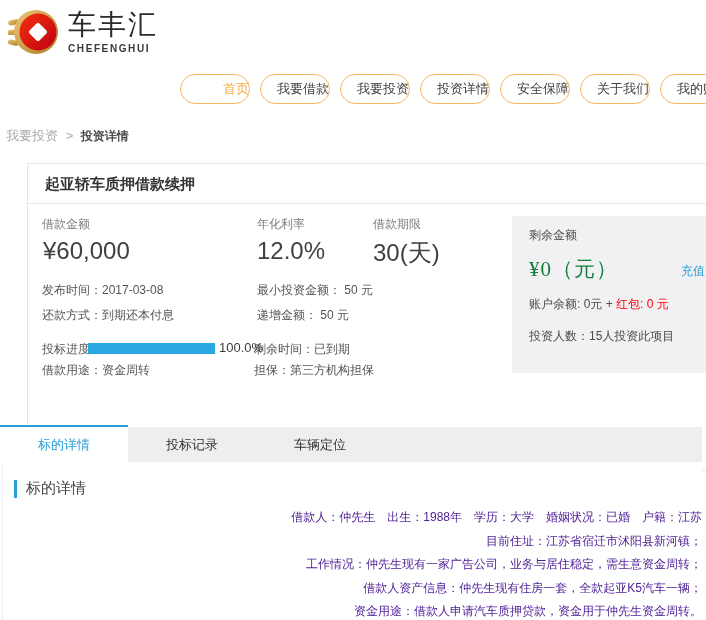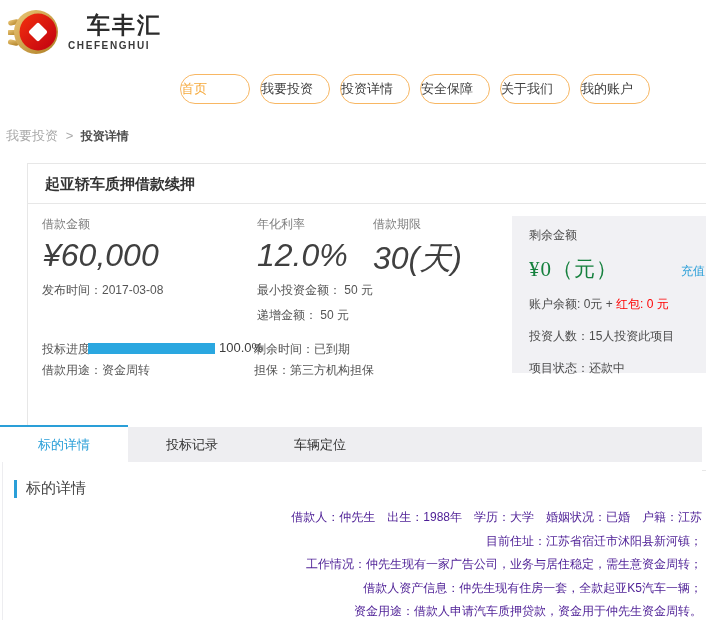--- a/index.html
+++ b/index.html
@@ -2,42 +2,42 @@
 <html><head>
 <meta charset="utf-8">
 <style>
   * { margin:0; padding:0; box-sizing:content-box; }
   html,body { width:706px; height:620px; overflow:hidden; background:#fff;
     font-family:"Liberation Sans","DejaVu Sans",sans-serif; position:relative; }
 
   
   .logo { position:absolute; left:8px; top:6px; display:flex; align-items:center; gap:8px; cursor:pointer; }
   .logo-text { display:flex; flex-direction:column; line-height:1.1; }
-  .logo-name { font-size:23px; color:#2b2b2b; font-weight:700; letter-spacing:2px;margin-left:19px; }
+  .logo-name { font-size:28px; color:#2b2b2b; font-weight:400; letter-spacing:2px; }
   .logo-sub  { font-size:10px; color:#3a3a3a; letter-spacing:1.6px; font-weight:bold; margin-top:2px; }
 
   .main-nav { position:absolute; left:180px; top:74px; display:flex; gap:10px; white-space:nowrap; }
-  .pill { width:68px; height:28px; line-height:28px; text-align:left; font-size:13px; color:#404040;
+  .pill { width:68px; height:28px; line-height:28px; text-align:right; font-size:13px; color:#404040;
           border:1px solid #f8b763; border-radius:15px; background:#fff; cursor:pointer; flex:0 0 auto; }
   .pill.active { color:#f5a93c; }
 
   
   .breadcrumb { position:absolute; left:6px; top:127px; font-size:13px; color:#a9a9a9; }
   .breadcrumb .sep { margin:0 4px; color:#a9a9a9; }
   .breadcrumb .current { font-size:12px; color:#4d4d4d; font-weight:bold; }
 
   
   .loan-card { position:absolute; left:19px; top:163px; width:700px; height:308px;
                border:1px solid #e7e7e7; box-sizing:border-box; background:#fff;margin-left:8px; }
   .loan-title { height:39px; line-height:40px; padding-left:17px; border-bottom:1px solid #e7e7e7;
                 font-size:15px; font-weight:bold; color:#333; }
   .loan-body { position:relative; height:199px; font-size:12px; color:#555; }
 
   .stat-label { position:absolute; font-size:12px; color:#7d7d7d; }
-  .stat-value { position:absolute; font-size:32px; color:#404040;font-style:italic; }
+  .stat-value { position:absolute; font-size:24px; color:#404040; }
   .info-line  { position:absolute; font-size:12px; color:#555; white-space:nowrap; }
 
   .progress-track { position:absolute; left:60px; top:139px; width:127px; height:11px; background:#e4e4e4; }
   .progress-fill  { height:100%; background:#2aa7e0; }
   .progress-pct   { position:absolute; left:191px; top:136px; font-size:13px; color:#3c3c3c; }
 
   
   .account-panel { position:absolute; left:484px; top:12px; width:210px; height:157px;
                    background:#f1f1f4; box-sizing:border-box; padding:11px 17px;
                    font-size:12px; color:#4d4d4d; }
@@ -89,20 +89,21 @@
       <rect x="23" y="19" width="14" height="14" rx="2" fill="#fff" transform="rotate(45 30 26)"></rect>
     </svg>
     <div class="logo-text">
       <span class="logo-name">车丰汇</span>
       <span class="logo-sub">CHEFENGHUI</span>
     </div>
   </div>
 
   <nav class="main-nav">
     <div class="pill active">首页</div>
+    <div class="pill">我要借款</div>
     <div class="pill">我要投资</div>
     <div class="pill">投资详情</div>
     <div class="pill">安全保障</div>
     <div class="pill">关于我们</div>
     <div class="pill">我的账户</div>
   </nav>
 </header>
 
 <div class="breadcrumb">
   <span>我要投资</span>
@@ -119,20 +120,21 @@
 
     <span class="stat-label" style="left:229px; top:12px;">年化利率</span>
     <span class="stat-value" style="left:229px; top:33px;">12.0%</span>
 
     <span class="stat-label" style="left:345px; top:12px;">借款期限</span>
     <span class="stat-value" style="left:345px; top:33px;">30(天)</span>
 
     <span class="info-line" style="left:14px; top:78px;">发布时间：2017-03-08</span>
     <span class="info-line" style="left:229px; top:78px;">最小投资金额： 50 元</span>
 
+    <span class="info-line" style="left:14px; top:103px;">还款方式：到期还本付息</span>
     <span class="info-line" style="left:229px; top:103px;">递增金额： 50 元</span>
 
     <span class="info-line" style="left:14px; top:137px;">投标进度</span>
     <div class="progress-track">
       <div class="progress-fill" style="width: 100%;"></div>
     </div>
     <span class="progress-pct">100.0%</span>
     <span class="info-line" style="left:226px; top:137px;">剩余时间：已到期</span>
 
     <span class="info-line" style="left:14px; top:158px;">借款用途：资金周转</span>
@@ -141,21 +143,20 @@
     <aside class="account-panel">
       <div>剩余金额</div>
       <div class="acc-amount-row">
         <span class="acc-recharge">充值</span>
         <span class="acc-amount">¥0（元）</span>
       </div>
       <div class="acc-balance">
         <span>账户余额: 0元 + </span><span class="acc-red">红包: 0 元</span>
       </div>
       <div class="acc-investors">投资人数：15人投资此项目</div>
-      <div class="acc-status">项目状态：还款中</div>
     </aside>
   </div>
 </section>
 
 <div class="tabs">
   <div class="tab active">标的详情</div>
   <div class="tab">投标记录</div>
   <div class="tab">车辆定位</div>
   <div class="tab-filler"></div>
 </div>

